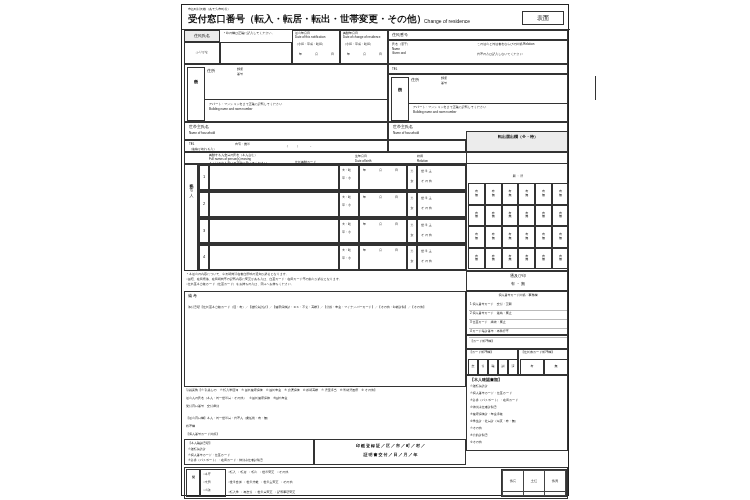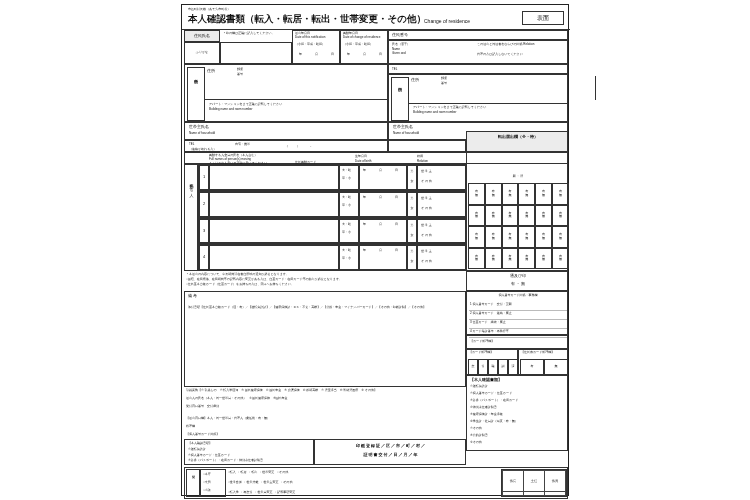--- a/index.html
+++ b/index.html
@@ -33,21 +33,21 @@
   .hdrline{position:absolute;border-top:1px solid #333;}
   .vline{position:absolute;border-left:1px solid #333;}
 </style>
 </head>
 <body>
 
 <div class="page">
   <div class="sheet">
 
     <div class="t fz3" style="left:6px;top:3px;">市区町村長殿（あて先市町村）</div>
-    <div class="t fz9" style="left:6px;top:8px;">本人確認書類（転入・転居・転出・世帯変更・その他）</div>
+    <div class="t fz9" style="left:6px;top:8px;">受付窓口番号（転入・転居・転出・世帯変更・その他）</div>
     <div class="t fz5" style="left:242px;top:14px;">Change of residence</div>
     <div class="bx flexc fz6" style="left:340px;top:6px;width:42px;height:14px;">表面</div>
     <div class="hdrline" style="left:0;top:24px;width:388px;"></div>
 
     <div class="bx" style="left:206px;top:25px;width:180px;height:10px;">
       <div class="t fz4" style="left:3px;top:2px;">住民番号</div>
     </div>
 
     <div class="bx gray flexc fz4" style="left:2px;top:25px;width:36px;height:12px;">住民氏名</div>
     <div class="t fz3" style="left:41px;top:27px;">＊印の欄は正確に記入してください。</div>

